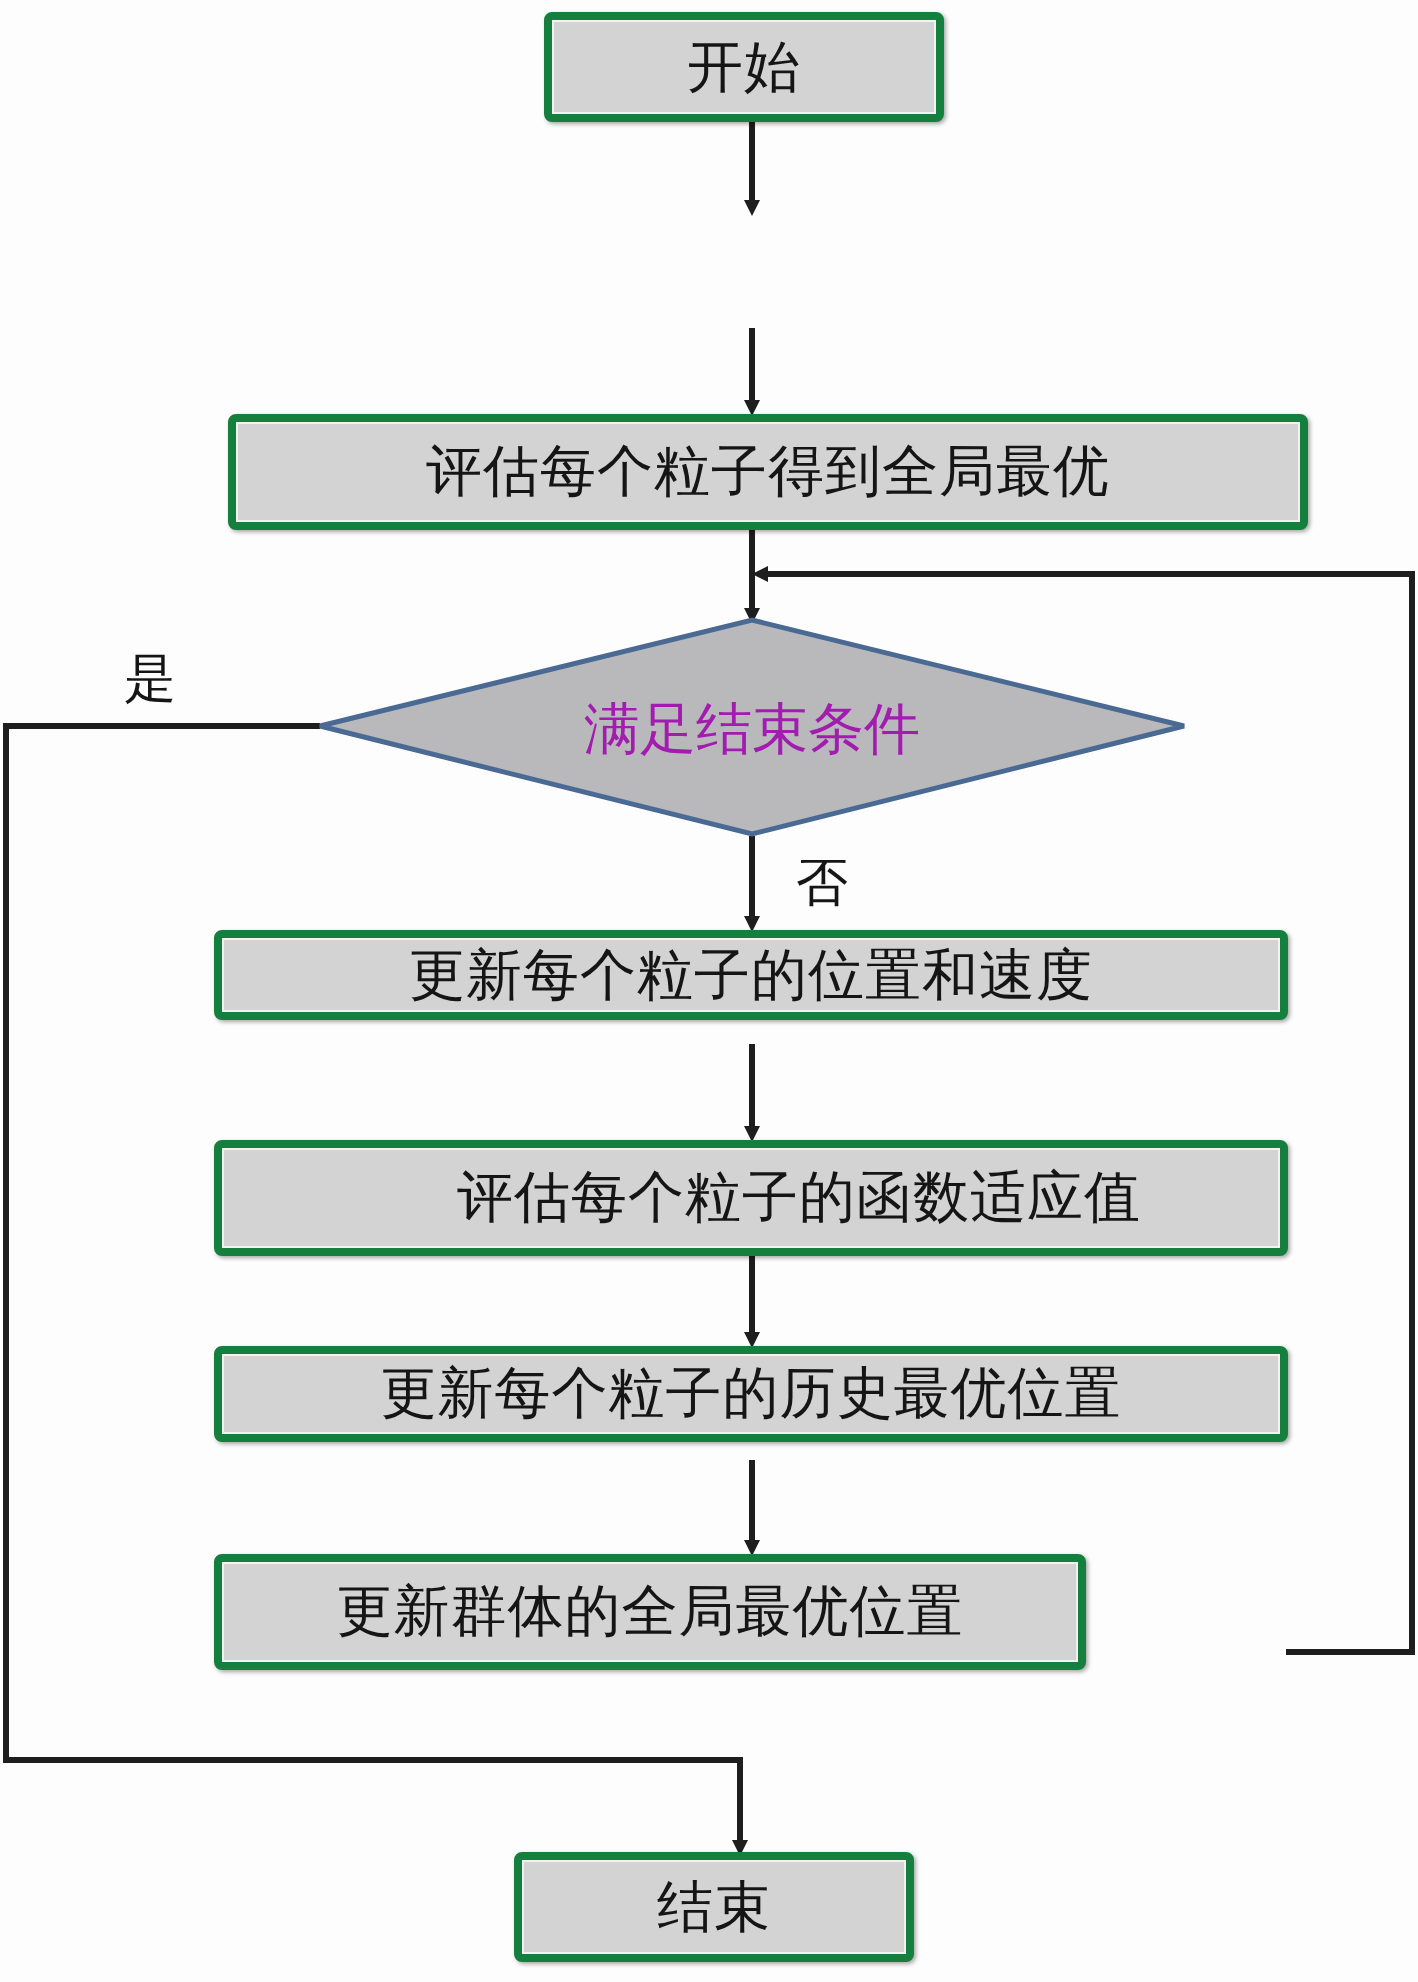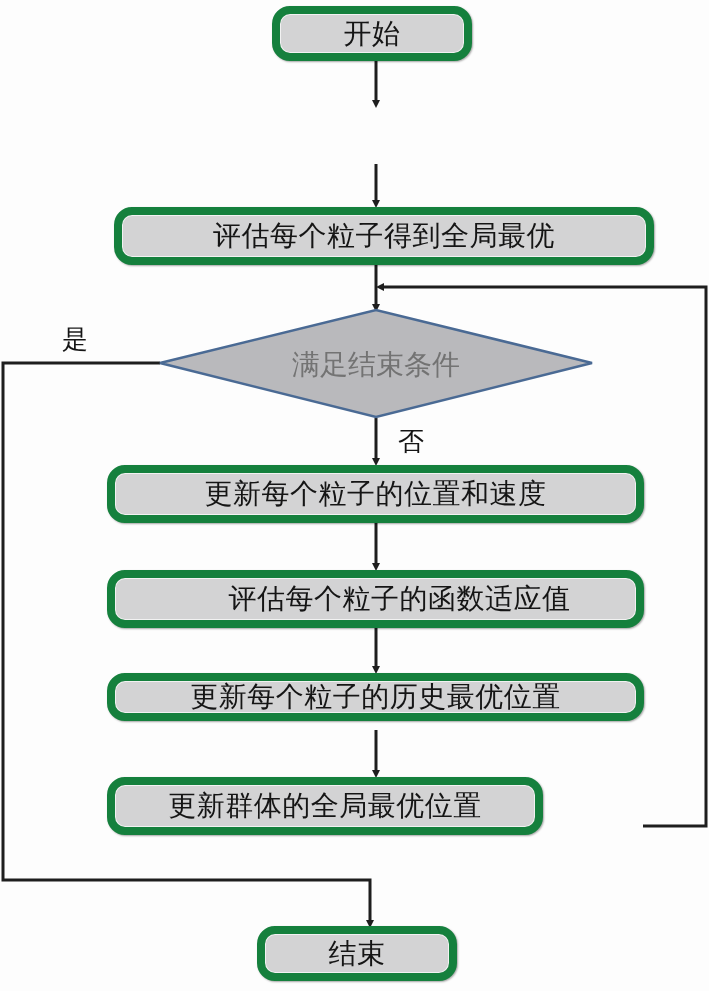--- a/index.html
+++ b/index.html
@@ -1,29 +1,29 @@
 <!DOCTYPE html>
 <html><head>
 <meta charset="utf-8">
 <style>
   html, body { margin:0; padding:0; background:#fdfdfd; }
   #canvas { position:relative; width:709px; height:991px; overflow:hidden; background:#fdfdfd; }
   svg.lines { position:absolute; left:0; top:0; }
   .box {
     position:absolute; box-sizing:border-box;
-    background:#d3d3d4; border:8px solid #15803d; border-radius:18px;
+    background:#d3d3d4; border:4px solid #15803d; border-radius:4px;
     box-shadow: 1px 1px 2px rgba(0,0,0,0.35), inset 0 0 0 1px #f2f2f2;
     display:flex; align-items:center; justify-content:center;
     font-family:Liberation Serif, serif; font-size:28px; color:#151515;
     letter-spacing:0.5px;
   }
   .label { position:absolute; font-family:"DejaVu Serif","Liberation Serif",serif; font-size:26px; color:#151515; }
   .diamond-text { position:absolute; left:160px; width:432px; top:340px; height:50px;
     display:flex; align-items:center; justify-content:center;
-    font-family:"DejaVu Serif","Liberation Serif",serif; font-size:28px; color:#737373; }
+    font-family:"DejaVu Serif","Liberation Serif",serif; font-size:28px; color:#a21caf; }
 </style>
 </head>
 <body>
 
 <div id="canvas">
   <svg class="lines" width="709" height="991">
     <defs>
       <marker id="arr" markerWidth="8" markerHeight="8" refX="4" refY="4" orient="auto" markerUnits="userSpaceOnUse">
         <path d="M0,0 L8,4 L0,8 Z" fill="#1e1e1e"></path>
       </marker>
@@ -42,19 +42,19 @@
     <polygon points="160,363 376,310 592,363 376,417" fill="#b9b9bc" stroke="#4a6a94" stroke-width="2.5"></polygon>
   </svg>
 
   <div class="box" style="left:272px;top:6px;width:200px;height:55px;">开始</div>
   <div class="box" style="left:114px;top:207px;width:540px;height:58px;text-align:right;">评估每个粒子得到全局最优</div>
 
   <div class="diamond-text">满足结束条件</div>
   <div class="label" style="left:62px;top:322px;">是</div>
   <div class="label" style="left:398px;top:424px;">否</div>
 
-  <div class="box" style="left:107px;top:465px;width:537px;height:58px;">更新每个粒子的位置和速度</div>
+  <div class="box" style="left:107px;top:465px;width:537px;height:45px;">更新每个粒子的位置和速度</div>
   <div class="box" style="left:107px;top:570px;width:537px;height:58px;padding-left:48px;">评估每个粒子的函数适应值</div>
   <div class="box" style="left:107px;top:673px;width:537px;height:48px;">更新每个粒子的历史最优位置</div>
   <div class="box" style="left:107px;top:777px;width:436px;height:58px;">更新群体的全局最优位置</div>
 
   <div class="box" style="left:257px;top:926px;width:200px;height:55px;">结束</div>
 </div>
 
 </body></html>

